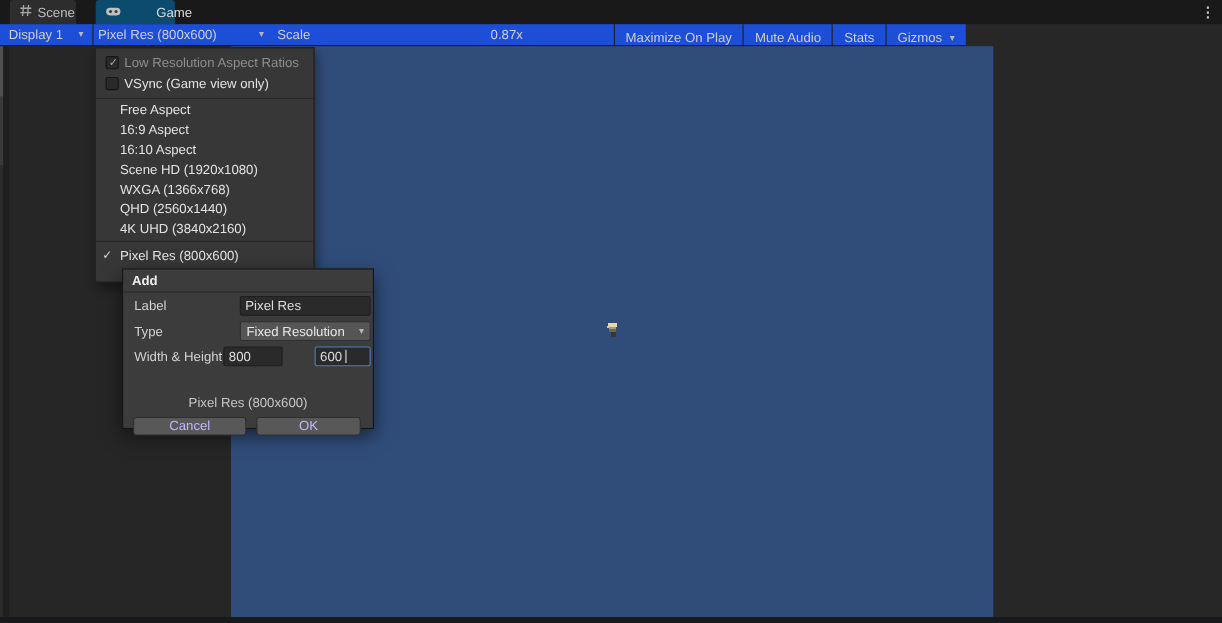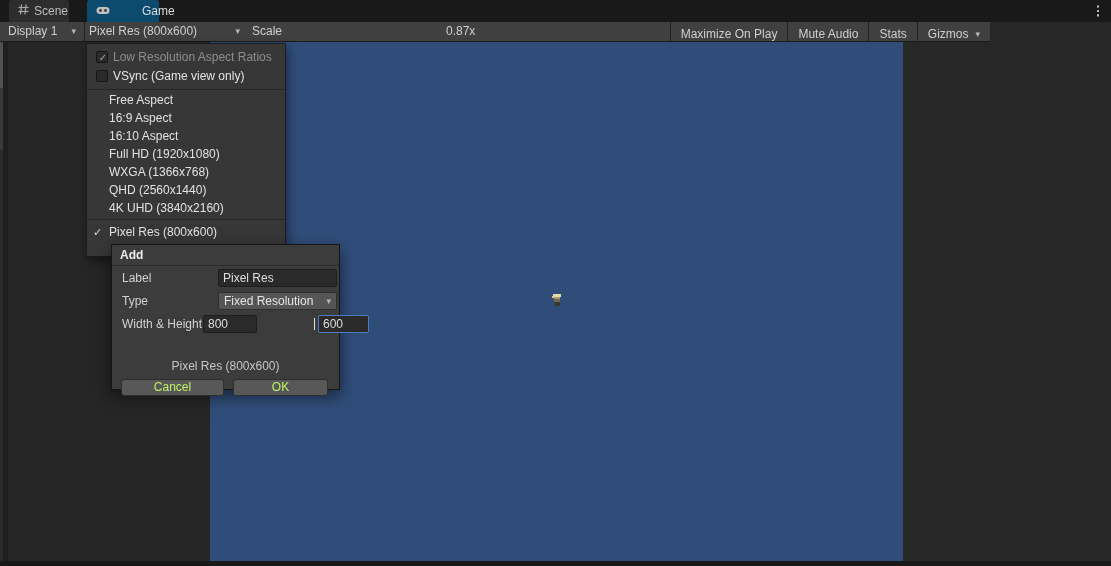--- a/index.html
+++ b/index.html
@@ -12,21 +12,21 @@
   }
   
   .tabbar { position:absolute; left:0; top:0; width:1111px; height:22px; background:#191919;text-decoration:underline; }
   .tab { position:absolute; top:0; height:22px; display:flex; align-items:center; gap:5px;
          padding:0 9px; color:#cfcfcf; cursor:default; }
   .tab.scene { left:9px; width:60px; background:#2d2d2d; border-radius:3px 3px 0 0; color:#bdbdbd; }
   .tab.game  { left:87px; width:72px; background:#0c4a6e; border-radius:3px 3px 0 0; color:#dcdcdc;gap:32px; }
   .more { position:absolute; right:5px; top:2px; width:16px; height:18px; text-align:center;
           color:#c9c9c9; font-size:13px; font-weight:bold; line-height:18px; }
   
-  .toolbar { position:absolute; left:0; top:22px; width:990px; height:20px; background:#404040;
+  .toolbar { position:absolute; left:0; top:22px; width:878px; height:20px; background:#1d4ed8;
              border-bottom:1px solid #1a1a1a; color:#cfcfcf;text-align:center; }
   .toolbar .vsep { position:absolute; top:0; width:1px; height:19px; background:#1f1f1f; }
   .tb-btn { position:absolute; top:0; height:19px; line-height:19px; white-space:nowrap; }
   .display-btn { left:0; width:84px; padding:0 8px; display:flex; justify-content:space-between; align-items:center; }
   .aspect-btn  { left:85px; width:161px; padding:0 6px 0 4px; display:flex; justify-content:space-between; align-items:center; }
   .arrow { font-size:9px; color:#b8b8b8; line-height:19px; }
   .scale-label { left:252px; }
   .scale-value { left:446px; }
   .slider-track { position:absolute; left:286px; top:31px; width:152px; height:2px; background:#5a5a5a; border-radius:1px; }
   .slider-thumb { position:absolute; left:288px; top:26px; width:10px; height:10px; border-radius:50%; background:#999; }
@@ -56,28 +56,28 @@
   .msep { position:absolute; left:0; width:198px; height:1px; background:#262626; }
   .tick { position:absolute; left:6px; top:0; font-size:11px; color:#d8d8d8; }
   
   .dialog { position:absolute; left:111px; top:244px; width:229px; height:146px; background:#3c3c3c;
             border:1px solid #151515; box-shadow:0 6px 16px rgba(0,0,0,.55); z-index:6; }
   .dlg-header { position:absolute; left:0; top:0; width:227px; height:21px; line-height:21px;
                 padding-left:8px; font-weight:bold; color:#ececec; border-bottom:1px solid #2a2a2a; }
   .dlg-label { position:absolute; left:10px; height:18px; line-height:18px; color:#d2d2d2; white-space:nowrap; }
   .fld { position:absolute; height:18px; background:#2a2a2a; border:1px solid #1e1e1e; border-radius:2px;
          color:#dedede; font-size:12px; font-family:"Liberation Sans", sans-serif; padding:0 4px; outline:none; }
-  .fld.focus { border:1px solid #4c7dbf;margin-left:32px; }
+  .fld.focus { border:1px solid #4c7dbf; }
   .caret { position:absolute; width:1px; height:12px; background:#e0e0e0; }
   .ddown { position:absolute; height:18px; background:#555555; border:1px solid #2f2f2f; border-radius:2px;
            display:flex; align-items:center; justify-content:space-between; padding:0 5px; color:#e6e6e6; }
   .ddown .arrow { line-height:16px; }
   .dlg-preview { position:absolute; left:0; top:114px; width:227px; text-align:center; color:#c6c6c6; }
   .dlg-btn { position:absolute; top:134px; height:17px; background:#585858; border:1px solid #2e2e2e;
-             border-radius:3px; color:#bef264; text-align:center; line-height:15px; font-size:12px; }
+             border-radius:3px; color:#c4b5fd; text-align:center; line-height:15px; font-size:12px; }
 </style>
 </head>
 <body>
 
 <div id="stage">
 
   <div class="tabbar">
     <div class="tab scene">
       <span>
         <svg width="11" height="11" viewBox="0 0 11 11">
@@ -168,21 +168,21 @@
     <div class="mi" style="top:47px">
         <span class="lbl-plain">Free Aspect</span>
       </div>
     <div class="mi" style="top:65px">
         <span class="lbl-plain">16:9 Aspect</span>
       </div>
     <div class="mi" style="top:83px">
         <span class="lbl-plain">16:10 Aspect</span>
       </div>
     <div class="mi" style="top:101px">
-        <span class="lbl-plain">Full HD (1920x1080)</span>
+        <span class="lbl-plain">Scene HD (1920x1080)</span>
       </div>
     <div class="mi" style="top:119px">
         <span class="lbl-plain">WXGA (1366x768)</span>
       </div>
     <div class="mi" style="top:137px">
         <span class="lbl-plain">QHD (2560x1440)</span>
       </div>
     <div class="mi" style="top:155px">
         <span class="lbl-plain">4K UHD (3840x2160)</span>
       </div>

